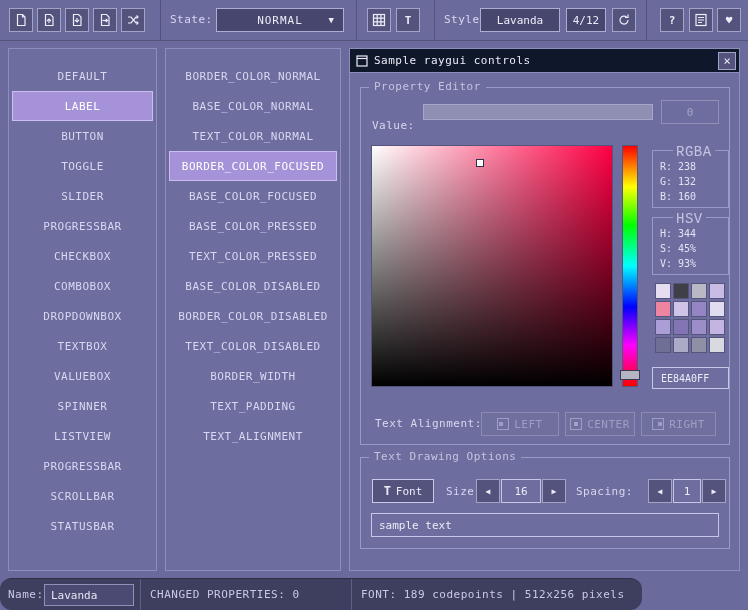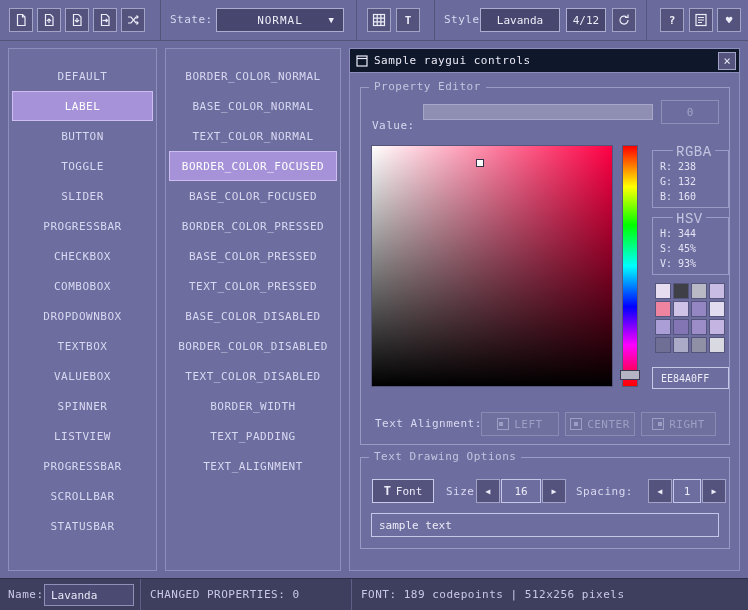--- a/index.html
+++ b/index.html
@@ -66,21 +66,21 @@
   .spin-btn { width:24px; height:24px; font-size:8px; }
   .spin-val { position:absolute; top:430px; height:24px; border:1px solid #C6C6E6; color:#ECECF8;
               display:flex; align-items:center; justify-content:center; cursor:text; }
   .textbox { position:absolute; border:1px solid #C6C6E6; color:#ECECF8; display:flex; align-items:center; padding-left:7px; cursor:text; }
   .win-label { position:absolute; color:#D8D8F0; letter-spacing:0.5px; }
 
   .font-btn { left:22px; top:430px; width:62px; height:24px; gap:5px; border-color:#C9C9EA; }
   .font-T { font-weight:bold; font-size:12px; }
 
   
-  .statusbar { position:absolute; left:0; top:578px; width:748px; height:32px; background:#3E3E5F; border-top:1px solid #2E2E48; color:#C9C9E6; }
+  .statusbar { position:absolute; left:0; top:578px; width:642px; height:32px; background:#3E3E5F; border-top:1px solid #2E2E48; color:#C9C9E6;border-radius:12px; }
   .sb-text { position:absolute; top:0; height:32px; line-height:32px; letter-spacing:0.5px; }
   .sb-namebox { position:absolute; left:44px; top:5px; width:90px; height:22px; background:#4A4A72; border:1px solid #8F8FB8;
                 display:flex; align-items:center; padding-left:6px; color:#E6E6F4; cursor:text; }
   .sb-vline { position:absolute; top:0; width:1px; height:32px; background:#5E5E88; }
 
   svg { display:block; }
 </style>
 </head>
 <body>
 
@@ -209,21 +209,20 @@
     <div class="list-item">SCROLLBAR</div>
     <div class="list-item">STATUSBAR</div>
   </div>
 
   <div class="panel panel-mid list-pad">
     <div class="list-item">BORDER_COLOR_NORMAL</div>
     <div class="list-item">BASE_COLOR_NORMAL</div>
     <div class="list-item">TEXT_COLOR_NORMAL</div>
     <div class="list-item selected">BORDER_COLOR_FOCUSED</div>
     <div class="list-item">BASE_COLOR_FOCUSED</div>
-    <div class="list-item">BORDER_COLOR_PRESSED</div>
     <div class="list-item">BASE_COLOR_PRESSED</div>
     <div class="list-item">TEXT_COLOR_PRESSED</div>
     <div class="list-item">BASE_COLOR_DISABLED</div>
     <div class="list-item">BORDER_COLOR_DISABLED</div>
     <div class="list-item">TEXT_COLOR_DISABLED</div>
     <div class="list-item">BORDER_WIDTH</div>
     <div class="list-item">TEXT_PADDING</div>
     <div class="list-item">TEXT_ALIGNMENT</div>
   </div>
 

